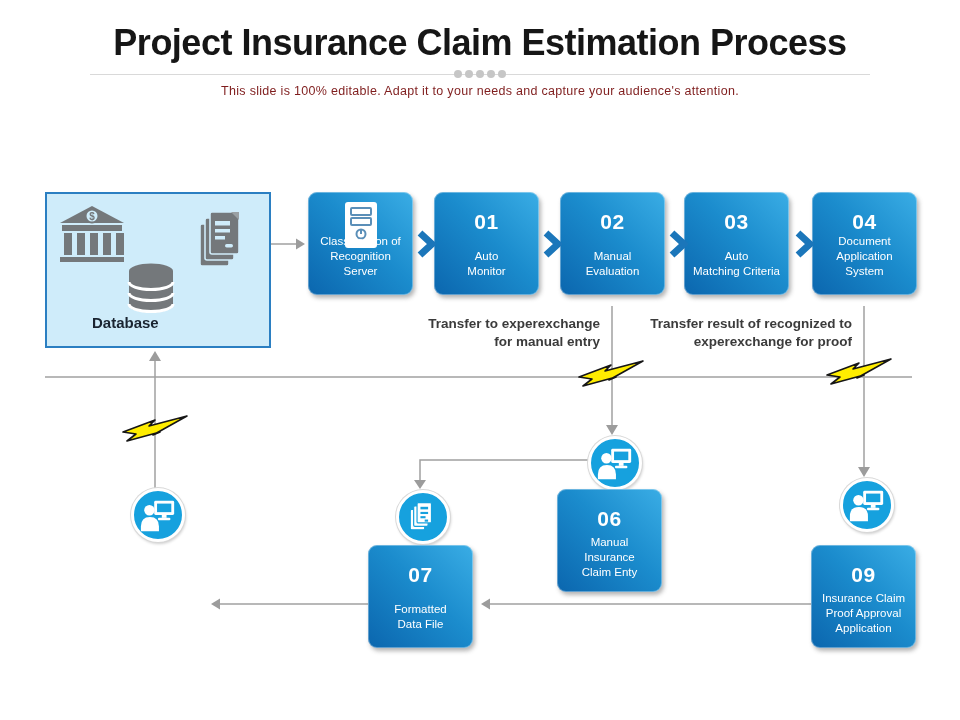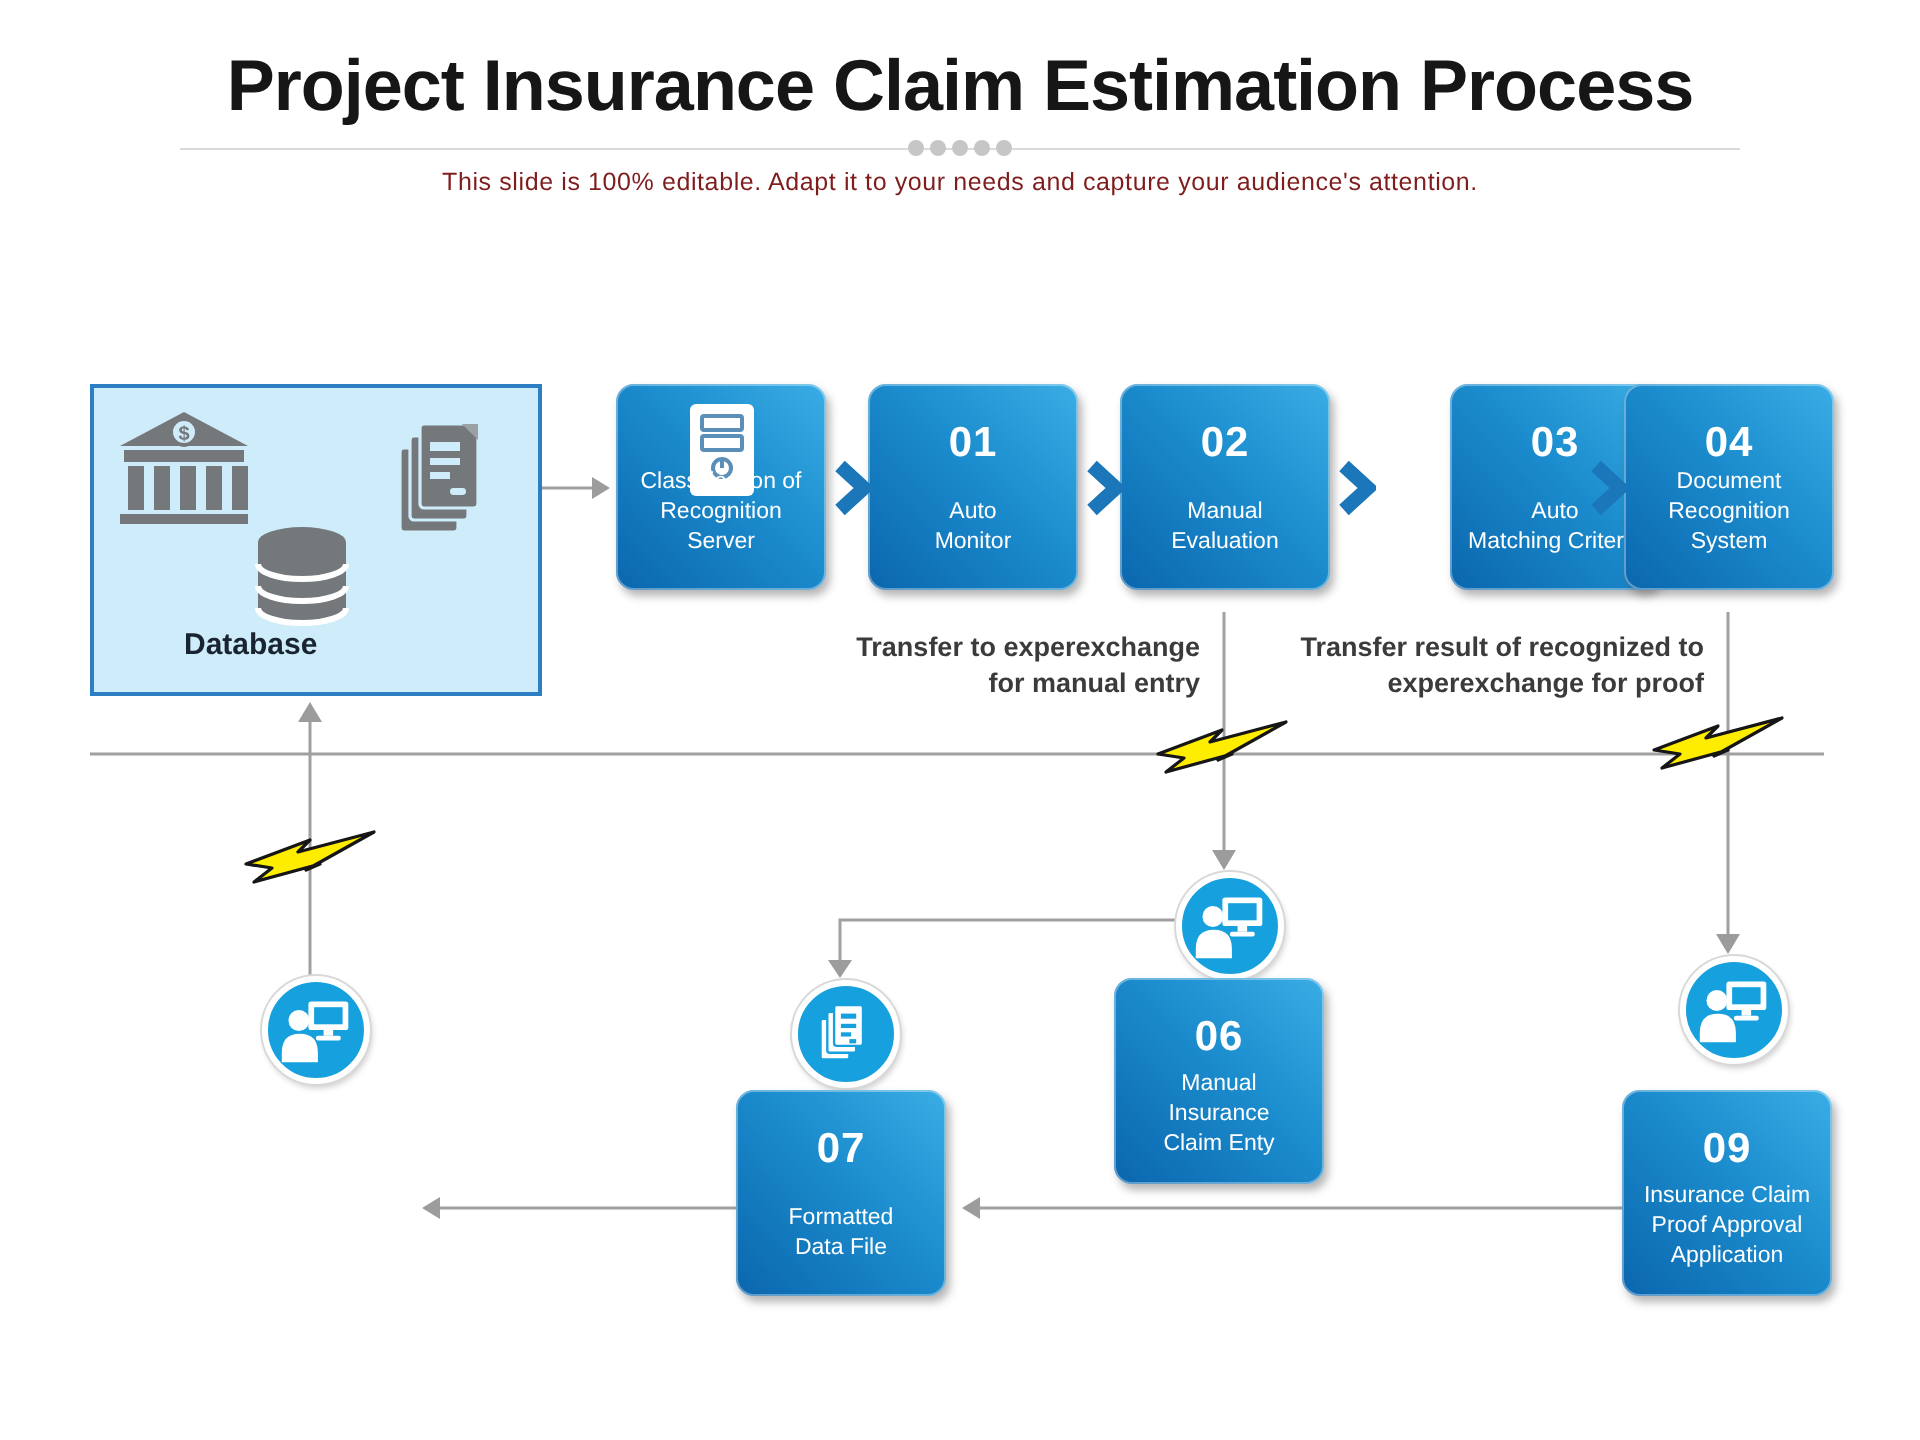--- a/index.html
+++ b/index.html
@@ -154,30 +154,30 @@
     <div class="label">Auto
 Monitor</div>
   </div>
 
   <div class="step" style="left:560px;top:192px">
     <div class="num">02</div>
     <div class="label">Manual
 Evaluation</div>
   </div>
 
-  <div class="step" style="left:725px;top:192px">
+  <div class="step" style="left:684px;top:192px">
     <div class="num">03</div>
     <div class="label">Auto
 Matching Criteria</div>
   </div>
 
   <div class="step" style="left:812px;top:192px">
     <div class="num">04</div>
     <div class="label">Document
-Recognition System</div>
+Application System</div>
   </div>
 
   <svg class="chev" style="left:416px" width="20" height="28" viewBox="0 0 20 28">
       <path d="M4 3 L16 14 L4 25" stroke="#1b76ba" stroke-width="7" fill="none"></path>
     </svg>
   <svg class="chev" style="left:542px" width="20" height="28" viewBox="0 0 20 28">
       <path d="M4 3 L16 14 L4 25" stroke="#1b76ba" stroke-width="7" fill="none"></path>
     </svg>
   <svg class="chev" style="left:668px" width="20" height="28" viewBox="0 0 20 28">
       <path d="M4 3 L16 14 L4 25" stroke="#1b76ba" stroke-width="7" fill="none"></path>

